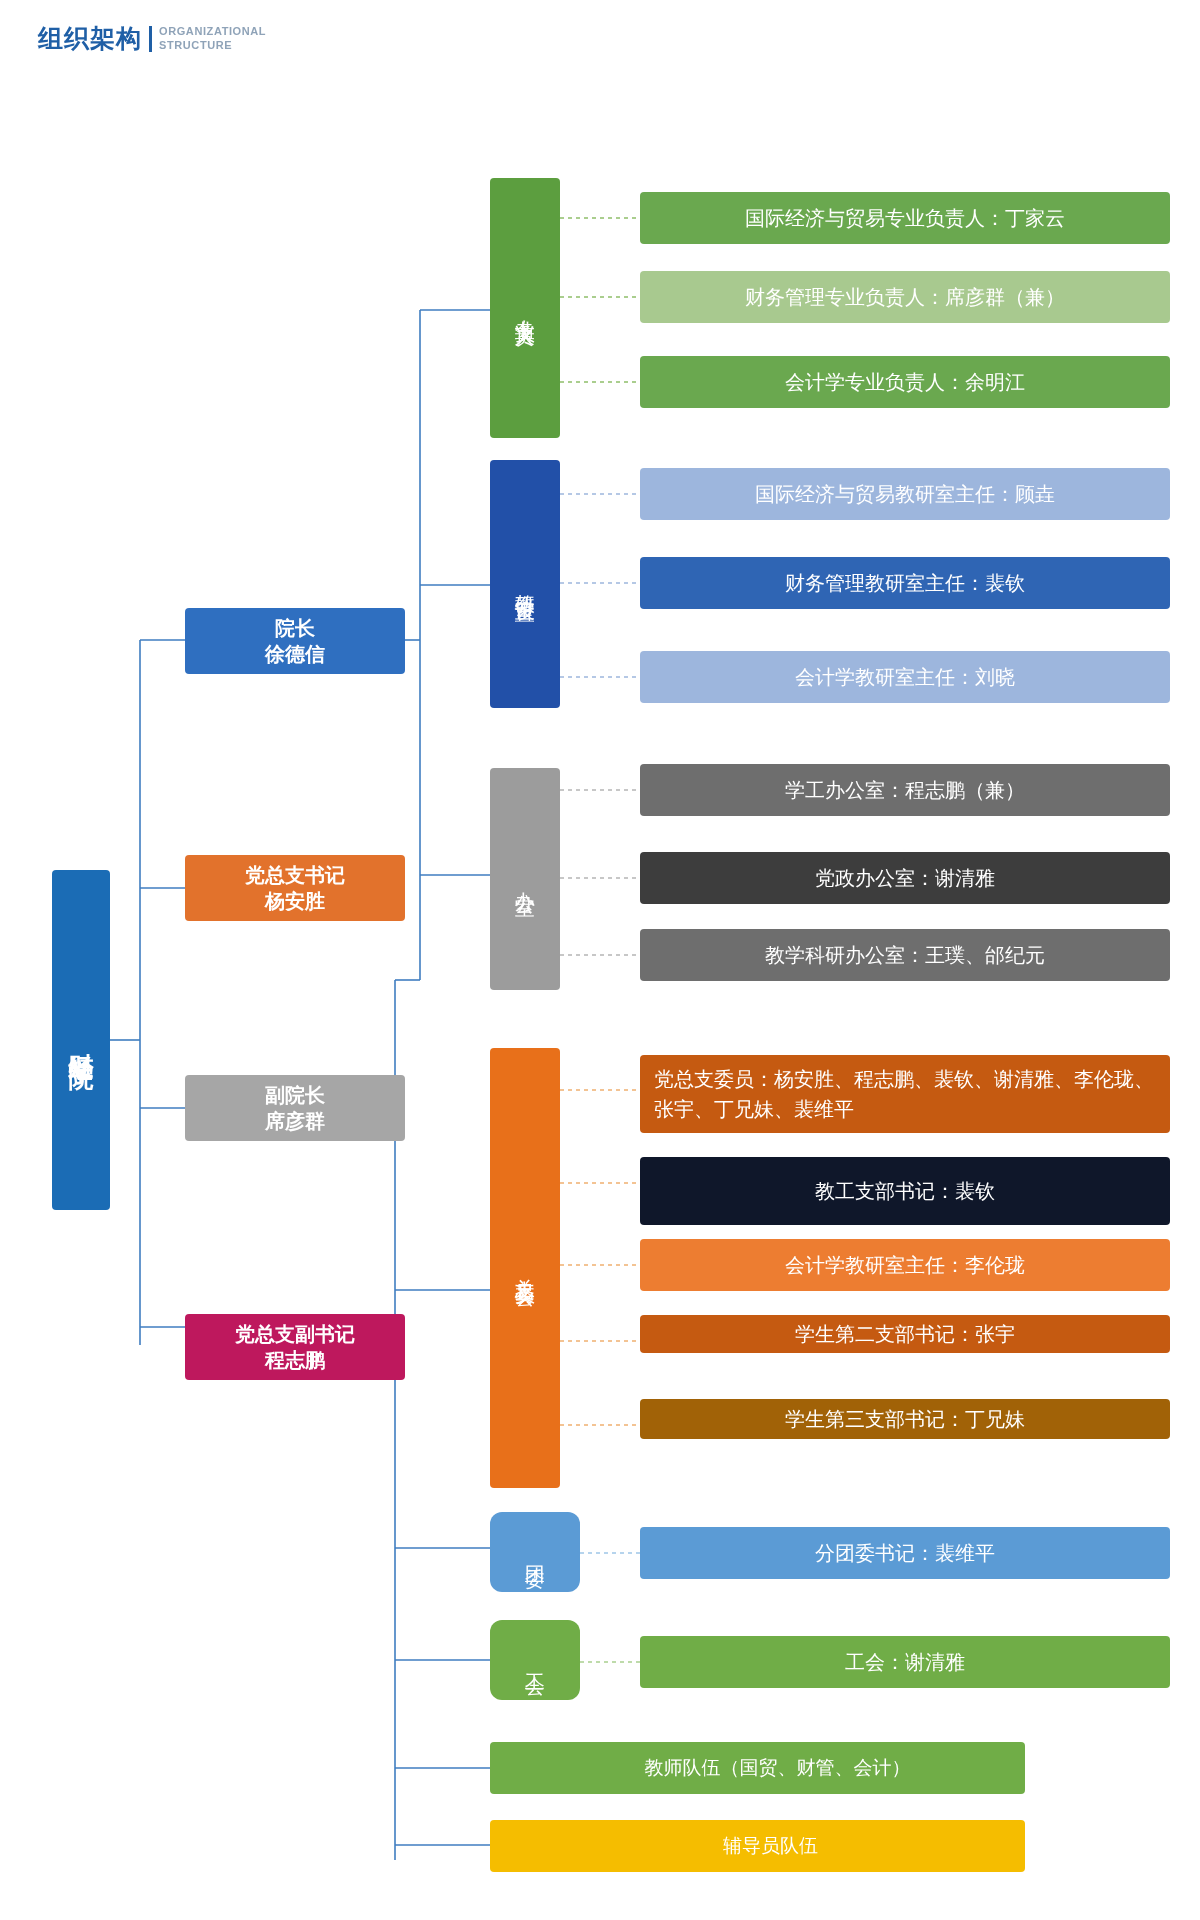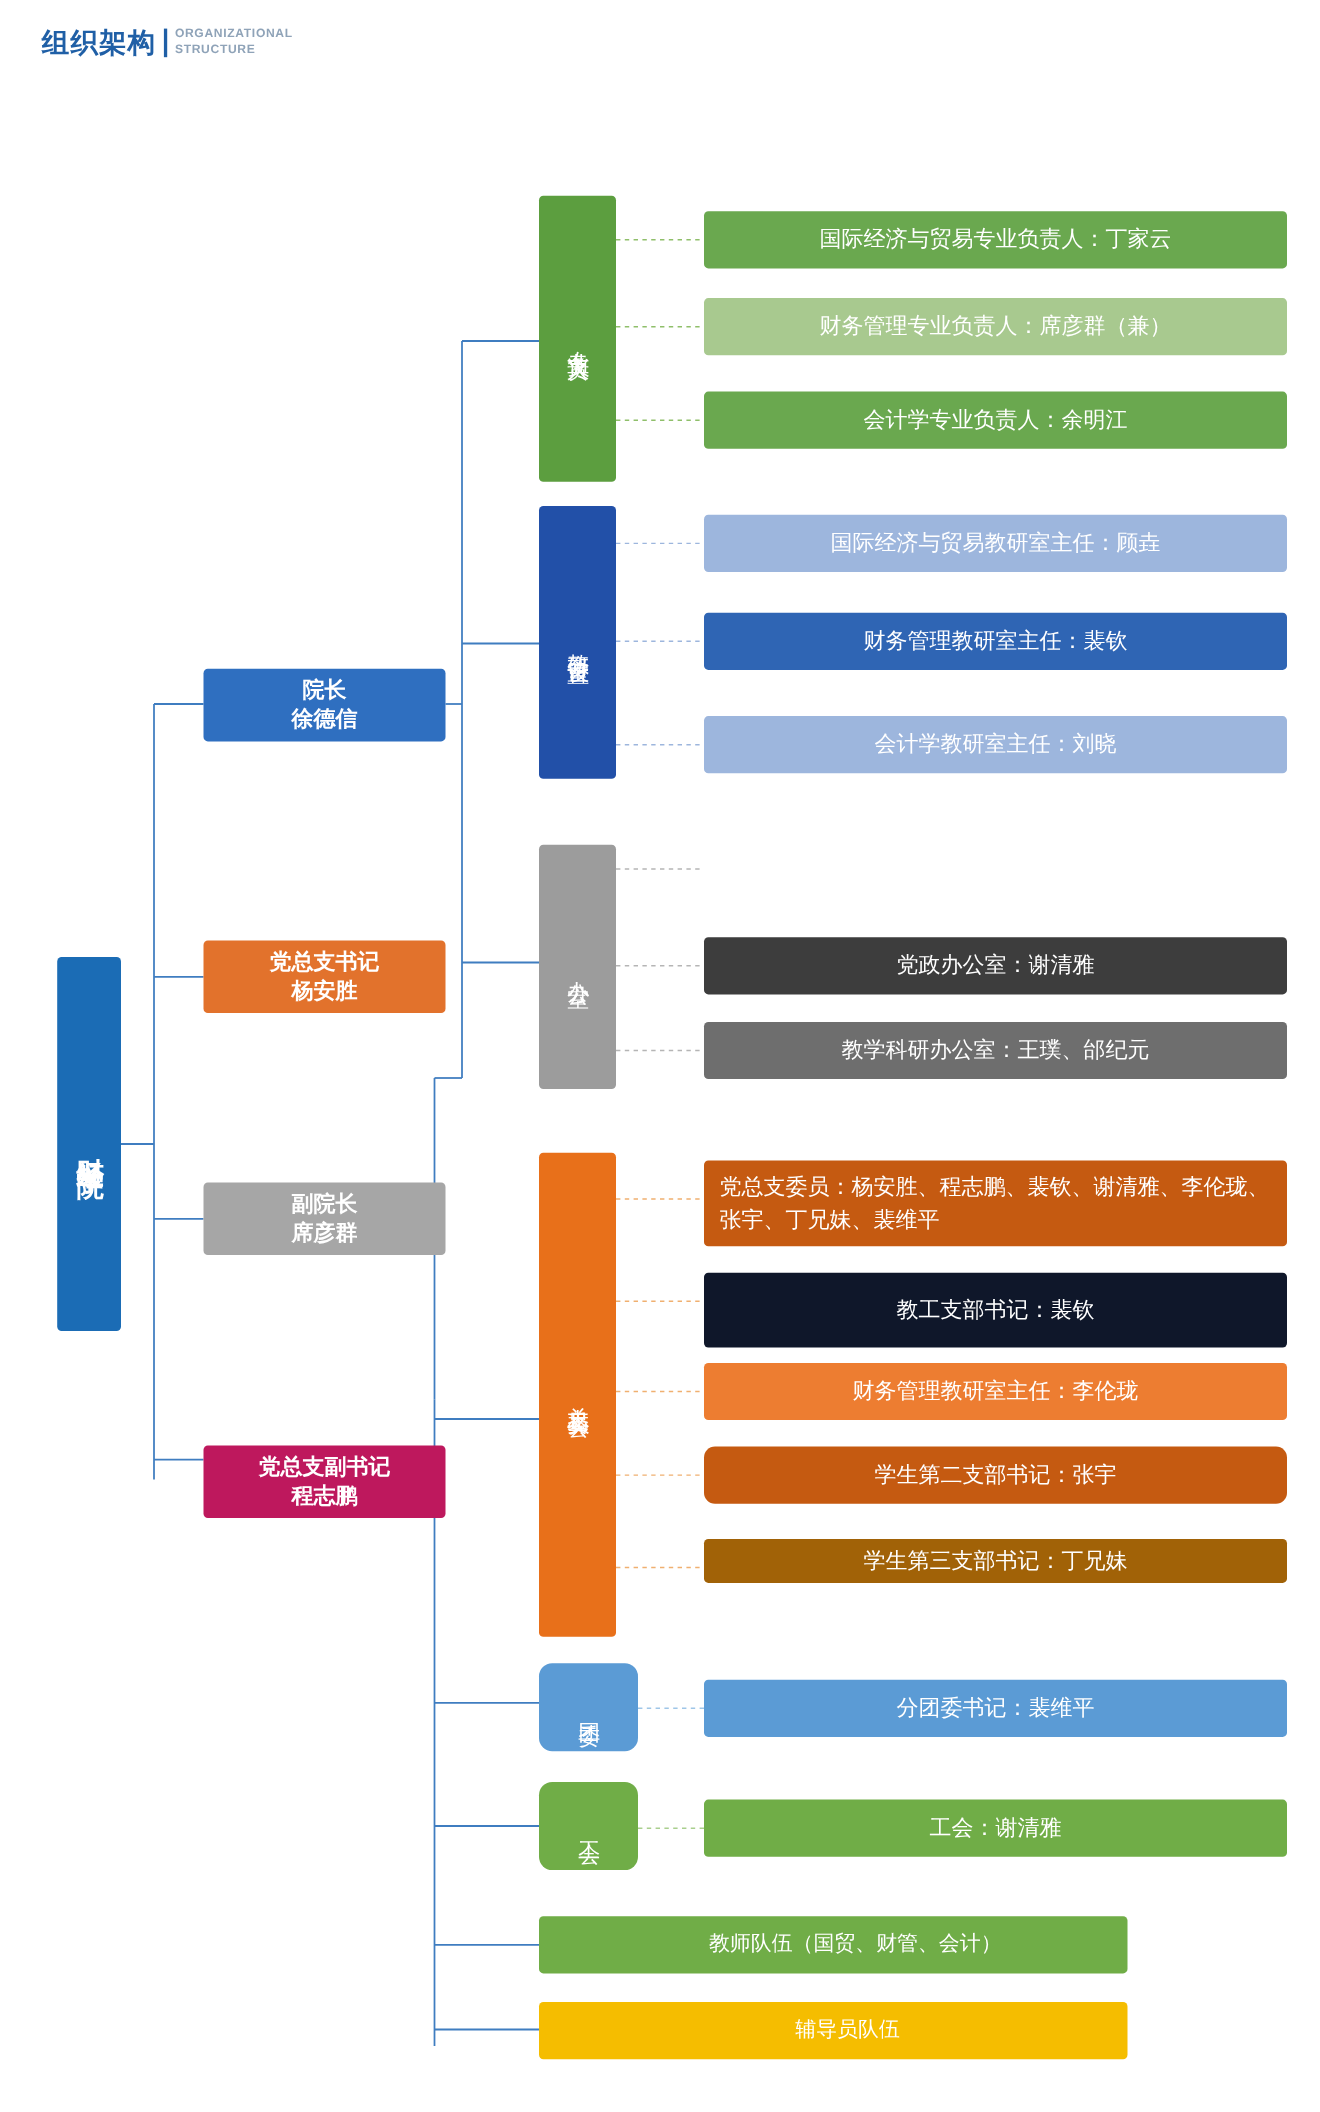--- a/index.html
+++ b/index.html
@@ -193,28 +193,29 @@
   <div class="node leaf" style="left:640px; top:192px; width:530px; height:52px; background:#6aa84f;">国际经济与贸易专业负责人：丁家云</div>
   <div class="node leaf" style="left:640px; top:271px; width:530px; height:52px; background:#a8c98f;">财务管理专业负责人：席彦群（兼）</div>
   <div class="node leaf" style="left:640px; top:356px; width:530px; height:52px; background:#6aa84f;">会计学专业负责人：余明江</div>
 
   <div class="node cat vert" style="left:490px; top:460px; width:70px; height:248px; background:#2250a8;">教研室设置</div>
   <div class="node leaf" style="left:640px; top:468px; width:530px; height:52px; background:#9db6dd;">国际经济与贸易教研室主任：顾垚</div>
   <div class="node leaf" style="left:640px; top:557px; width:530px; height:52px; background:#2f65b4;">财务管理教研室主任：裴钦</div>
   <div class="node leaf" style="left:640px; top:651px; width:530px; height:52px; background:#9db6dd;">会计学教研室主任：刘晓</div>
 
   <div class="node cat vert" style="left:490px; top:768px; width:70px; height:222px; background:#9c9c9c;">办公室</div>
+  <div class="node leaf" style="left:640px; top:764px; width:530px; height:52px; background:#6e6e6e;">学工办公室：程志鹏（兼）</div>
   <div class="node leaf" style="left:640px; top:852px; width:530px; height:52px; background:#3d3d3d;">党政办公室：谢清雅</div>
   <div class="node leaf" style="left:640px; top:929px; width:530px; height:52px; background:#6e6e6e;">教学科研办公室：王璞、邰纪元</div>
 
   <div class="node cat vert" style="left:490px; top:1048px; width:70px; height:440px; background:#e8701a;">总支委员会</div>
   <div class="node leaf wrap" style="left:640px; top:1055px; width:530px; height:78px; background:#c55a11;">党总支委员：杨安胜、程志鹏、裴钦、谢清雅、李伦珑、张宇、丁兄妹、裴维平</div>
   <div class="node leaf" style="left:640px; top:1157px; width:530px; height:68px; background:#0f172a;">教工支部书记：裴钦</div>
-  <div class="node leaf" style="left:640px; top:1239px; width:530px; height:52px; background:#ed7d31;">财务管理教研室主任：李伦珑</div>
-  <div class="node leaf" style="left:640px; top:1315px; width:530px; height:52px; background:#c55a11;border-radius:10px;">学生第二支部书记：张宇</div>
+  <div class="node leaf" style="left:640px; top:1239px; width:530px; height:52px; background:#ed7d31;">会计学教研室主任：李伦珑</div>
+  <div class="node leaf" style="left:640px; top:1315px; width:530px; height:38px; background:#c55a11;">学生第二支部书记：张宇</div>
   <div class="node leaf" style="left:640px; top:1399px; width:530px; height:40px; background:#a16207;">学生第三支部书记：丁兄妹</div>
 
   <div class="node cat vert" style="left:490px; top:1512px; width:90px; height:80px; background:#5b9bd5; border-radius:12px;">团委</div>
   <div class="node leaf" style="left:640px; top:1527px; width:530px; height:52px; background:#5b9bd5;">分团委书记：裴维平</div>
 
   <div class="node cat vert" style="left:490px; top:1620px; width:90px; height:80px; background:#70ad47; border-radius:12px;">工会</div>
   <div class="node leaf" style="left:640px; top:1636px; width:530px; height:52px; background:#70ad47;">工会：谢清雅</div>
 
   <div class="node wide" style="left:490px; top:1742px; width:535px; height:52px; background:#70ad47;padding-left:48px;">教师队伍（国贸、财管、会计）</div>
   <div class="node wide" style="left:490px; top:1820px; width:535px; height:52px; background:#f5bd00;padding-left:34px;">辅导员队伍</div>

